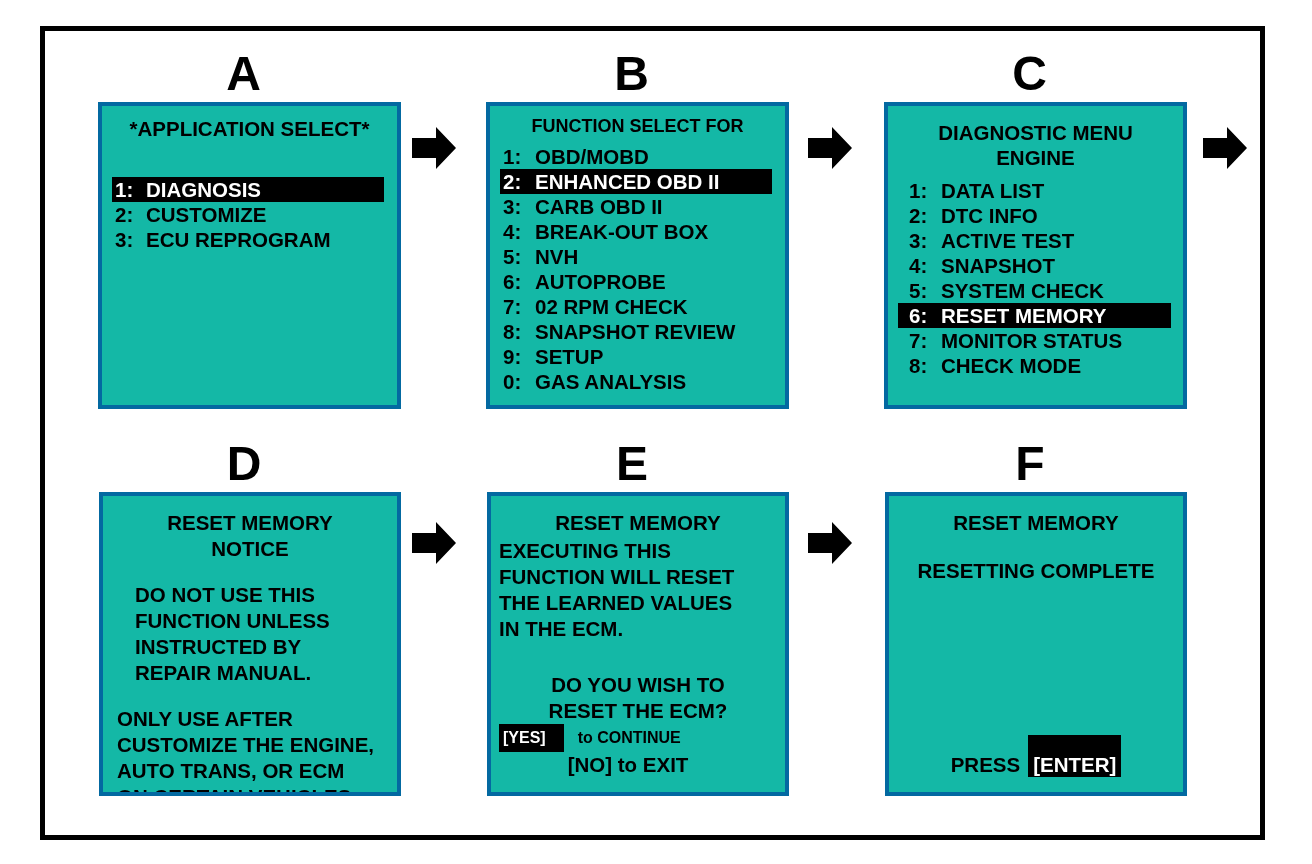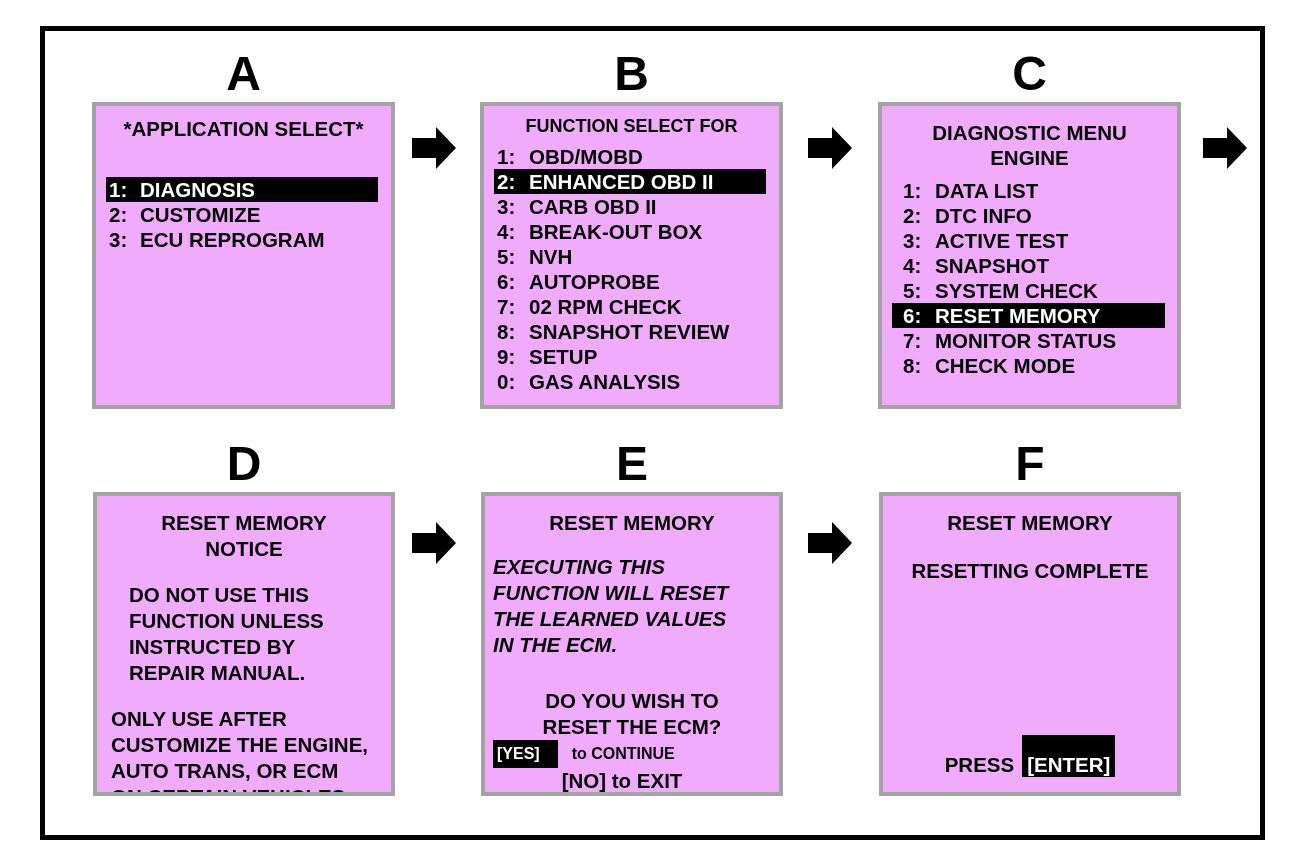--- a/index.html
+++ b/index.html
@@ -44,26 +44,26 @@
     text-align: center;
     font-size: 48px;
     font-weight: bold;
     line-height: 48px;
     letter-spacing: 0px;
     color: #000000;
     font-family: "Liberation Sans", sans-serif;
   }
   .screen {
     position: absolute;
-    left: 0;
+    left: 6px;
     top: 52px;
     width: 100%;
-    border: 4px solid #a3a3a3;
+    border: 4px solid #0369a1;
     box-sizing: border-box;
-    background: #f0abfc;
+    background: #14b8a6;
     overflow: hidden;
   }
   .screen-inner {
     position: relative;
     width: 100%;
     height: 100%;
     box-sizing: border-box;
     padding: 10px 10px 6px 10px;
   }
 
@@ -130,21 +130,21 @@
     text-align: left;
     font-size: 20.5px;
     font-weight: bold;
     line-height: 26px;
     color: #000;
   }
   .msg-block { margin-top: 20px; }
   .panel-d .msg-indent { padding-left: 22px; }
   .panel-d .msg-block2 { margin-top: 20px; padding-left: 4px; }
 
-  .panel-e .para { margin-top: 18px; font-style: italic; }
+  .panel-e .para { margin-top: 2px; }
   .panel-e .question { margin-top: 30px; }
 
   .choice-row {
     display: flex;
     align-items: center;
     font-size: 16px;
     font-weight: bold;
     line-height: 26px;
     color: #000;
   }

